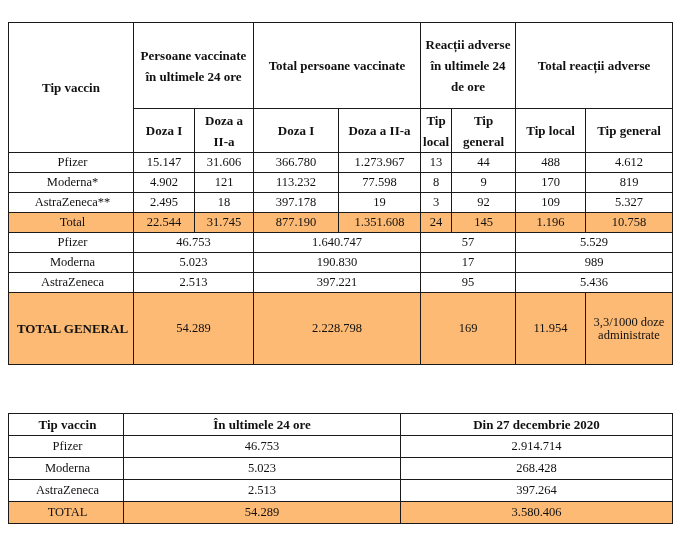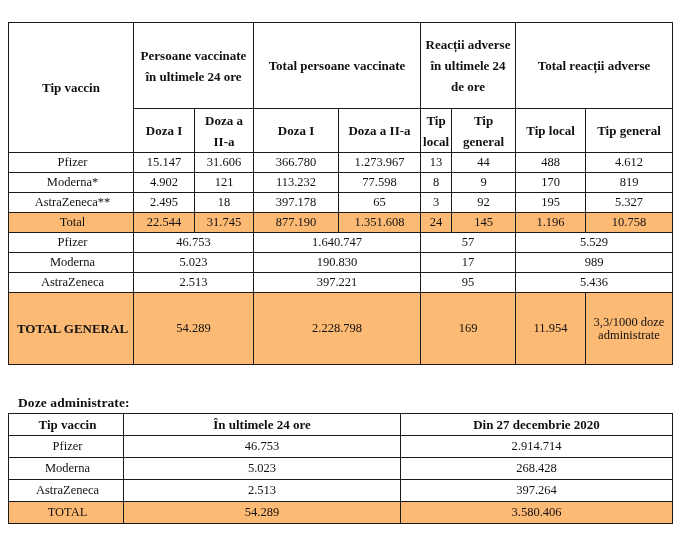--- a/index.html
+++ b/index.html
@@ -182,24 +182,24 @@
         <td>8</td>
         <td>9</td>
         <td>170</td>
         <td>819</td>
       </tr>
       <tr class="datarow">
         <td class="rowlabel">AstraZeneca**</td>
         <td>2.495</td>
         <td>18</td>
         <td>397.178</td>
-        <td>65</td>
+        <td>19</td>
         <td>3</td>
         <td>92</td>
-        <td>195</td>
+        <td>109</td>
         <td>5.327</td>
       </tr>
 
       <tr class="datarow shaded">
         <td class="rowlabel shaded">Total</td>
         <td class="bold">22.544</td>
         <td class="bold">31.745</td>
         <td class="bold">877.190</td>
         <td class="bold">1.351.608</td>
         <td class="bold">24</td>
@@ -234,21 +234,20 @@
         <td class="rowlabel shaded">TOTAL GENERAL</td>
         <td colspan="2">54.289</td>
         <td colspan="2">2.228.798</td>
         <td colspan="2">169</td>
         <td>11.954</td>
         <td class="rate-cell">3,3/1000 doze administrate</td>
       </tr>
     </tbody>
   </table>
 
-  <div class="section-title" id="title-doze">Doze administrate:</div>
 
   <table class="grid" id="table-doze">
     <colgroup>
       <col class="d-tip">
         <col class="d-u24">
         <col class="d-din">
     </colgroup>
     <thead>
       <tr>
         <th class="rowlabel">Tip vaccin</th>

